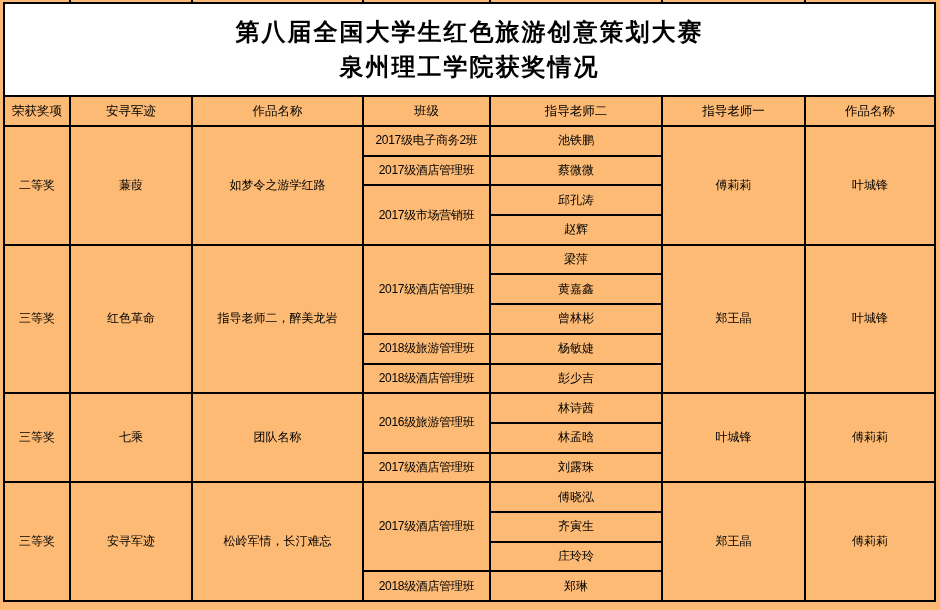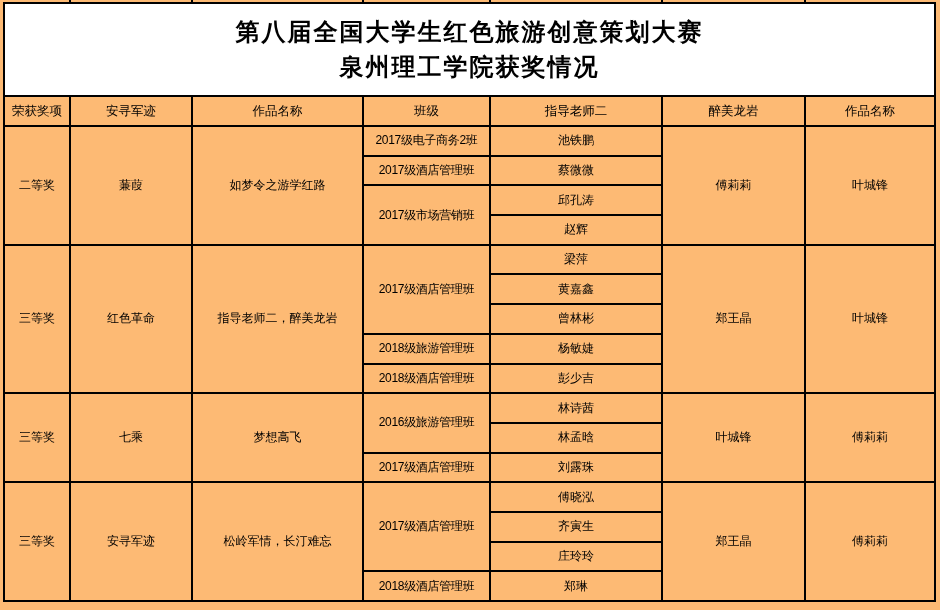--- a/index.html
+++ b/index.html
@@ -93,21 +93,21 @@
           <div class="title-line">第八届全国大学生红色旅游创意策划大赛</div>
           <div class="title-line">泉州理工学院获奖情况</div>
         </td>
       </tr>
       <tr id="header-row">
           <th>荣获奖项</th>
           <th>安寻军迹</th>
           <th>作品名称</th>
           <th>班级</th>
           <th>指导老师二</th>
-          <th>醉美龙岩</th>
+          <th>指导老师一</th>
           <th>作品名称</th>
         </tr>
     </thead>
     <tbody id="table-body">
         <tr>
           <td rowspan="4">二等奖</td>
           <td rowspan="4">蒹葭</td>
           <td rowspan="4">如梦令之游学红路</td>
           <td class="class-cell">2017级电子商务2班</td>
           <td>池铁鹏</td>
@@ -144,21 +144,21 @@
           <td class="class-cell">2018级旅游管理班</td>
           <td>杨敏婕</td>
         </tr>
         <tr>
           <td class="class-cell">2018级酒店管理班</td>
           <td>彭少吉</td>
         </tr>
         <tr>
           <td rowspan="3">三等奖</td>
           <td rowspan="3">七乘</td>
-          <td rowspan="3">梦想高飞</td>
+          <td rowspan="3">团队名称</td>
           <td class="class-cell" rowspan="2">2016级旅游管理班</td>
           <td>林诗茜</td>
           <td rowspan="3">叶城锋</td>
           <td rowspan="3">傅莉莉</td>
         </tr>
         <tr>
           <td>林孟晗</td>
         </tr>
         <tr>
           <td class="class-cell">2017级酒店管理班</td>

